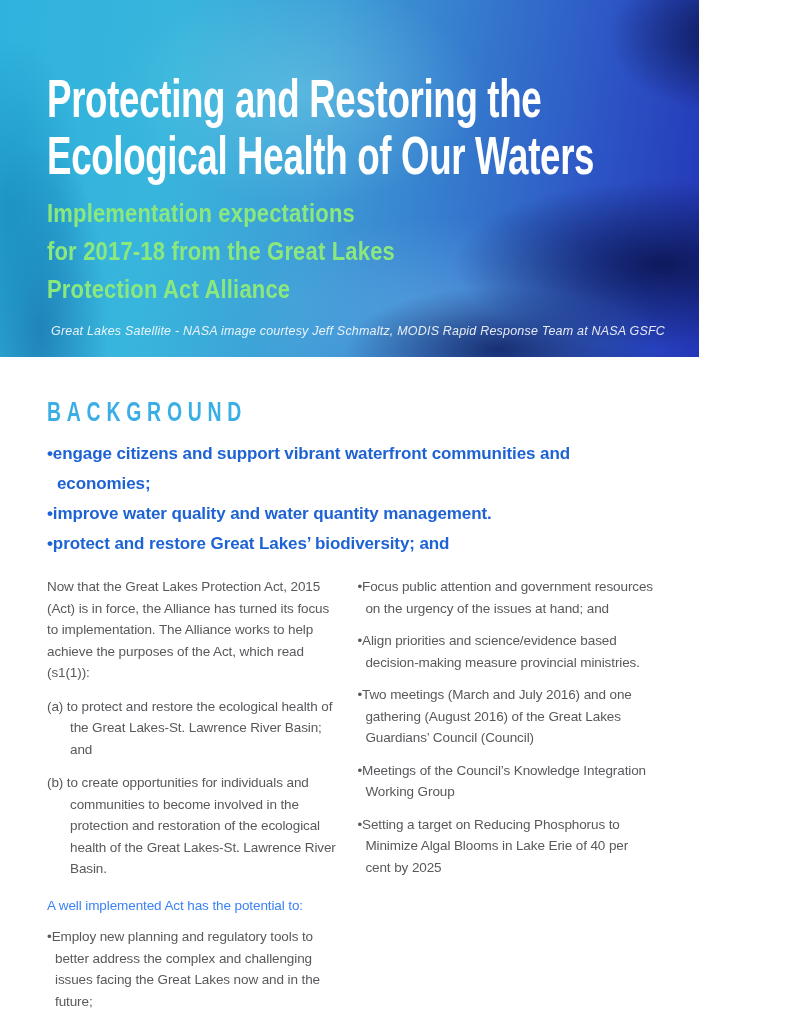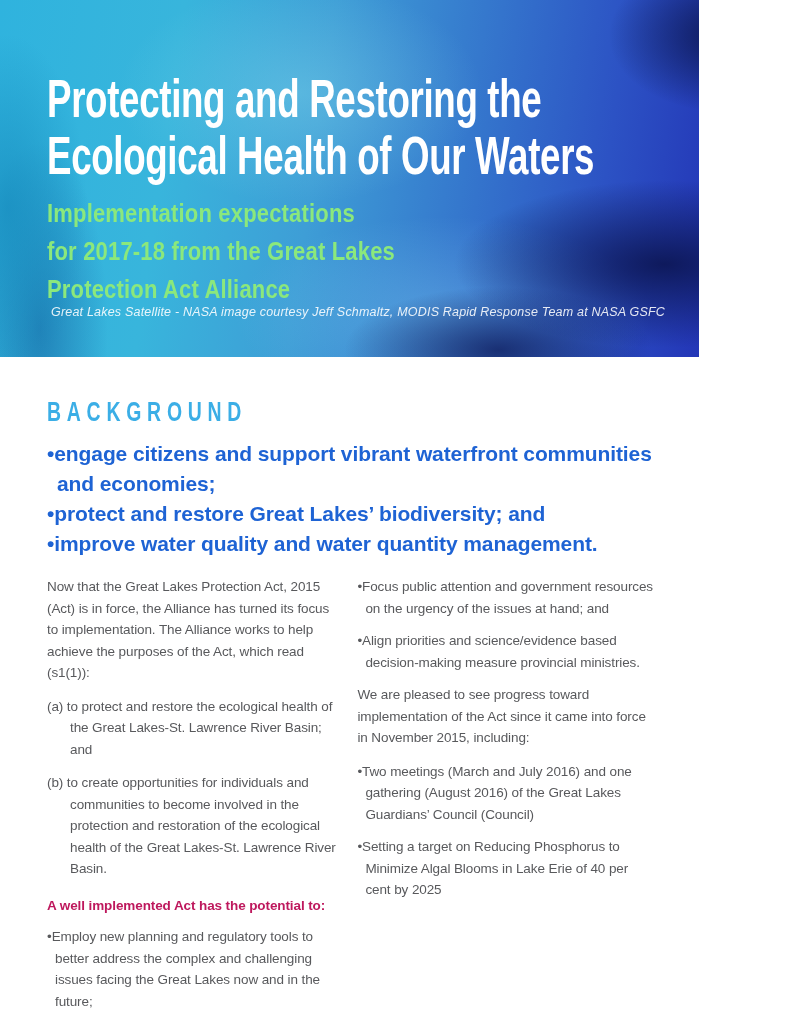--- a/index.html
+++ b/index.html
@@ -37,21 +37,21 @@
     white-space:nowrap;
   }
   .hero-subtitle {
     position:absolute; left:47px; top:194px;
     color:var(--subtitle-green,#8BE87C); font-weight:bold;
     font-size:25px; line-height:38px; letter-spacing:0.2px;
     transform:scaleX(0.88); transform-origin:left top;
     white-space:nowrap;
   }
   .hero-caption {
-    position:absolute; left:51px; top:305px;
+    position:absolute; left:51px; top:324px;
     color:rgba(255,255,255,0.88);
     font-style:italic; font-size:12.5px; letter-spacing:0.2px;
     white-space:nowrap;
   }
 
   
   .content { padding:42px 43px 0 47px; }
 
   .section-heading {
     color:var(--accent-heading,#3BAEE6);
@@ -64,38 +64,38 @@
   .intro {
     margin-top:21px; max-width:606px;
     color:var(--text-blue,#1E63D4);
     font-weight:bold; font-size:17px; line-height:30px;
     letter-spacing:-0.1px;
   }
 
   .objectives { margin-top:13px; }
   .objective {
     color:var(--text-blue,#1E63D4);
-    font-weight:bold; font-size:21px; line-height:30px;
+    font-weight:bold; font-size:17px; line-height:30px;
     letter-spacing:-0.1px;
     padding-left:10px; text-indent:-10px;
   }
   .objective::before { content:"\2022"; }
 
   
   .columns {
     display:flex; gap:17px; margin-top:17px;
     color:var(--body-gray,#58595C);
     font-size:13.5px; line-height:21.5px; letter-spacing:-0.1px;
   }
   .col-left  { width:339px; }
   .col-right { width:345px; }
 
   .para   { margin-bottom:12px; }
   .clause { margin-bottom:12px; padding-left:23px; text-indent:-23px; }
-  .col-subheading { font-weight:bold; margin:15px 0 10px 0; color:#be185d; }
+  .col-subheading { font-weight:normal; margin:15px 0 10px 0; color:#3b82f6; }
   .bullet { margin-bottom:11px; padding-left:8px; text-indent:-8px; }
   .bullet::before { content:"\2022"; }
 </style>
 </head>
 <body>
 
 <div class="page">
 
   <div class="hero">
     <div class="hero-title">
@@ -110,41 +110,41 @@
     <div class="hero-caption">Great Lakes Satellite - NASA image courtesy Jeff Schmaltz, MODIS Rapid Response Team at NASA GSFC</div>
   </div>
 
   <div class="content">
 
     <div class="section-heading">BACKGROUND</div>
 
 
     <div class="objectives">
       <div class="objective">engage citizens and support vibrant waterfront communities and economies;</div>
+      <div class="objective">improve water quality and water quantity management.</div>
       <div class="objective">protect and restore Great Lakes’ biodiversity; and</div>
-      <div class="objective">improve water quality and water quantity management.</div>
     </div>
 
     <div class="columns">
 
       <div class="col-left">
         <div class="para">Now that the Great Lakes Protection Act, 2015 (Act) is in force, the Alliance has turned its focus to implementation. The Alliance works to help achieve the purposes of the Act, which read (s1(1)):</div>
         <div class="clause">(a) to protect and restore the ecological health of the Great Lakes-St. Lawrence River Basin; and</div>
         <div class="clause">(b) to create opportunities for individuals and communities to become involved in the protection and restoration of the ecological health of the Great Lakes-St. Lawrence River Basin.</div>
         <div class="col-subheading">A well implemented Act has the potential to:</div>
         <div class="bullet">Employ new planning and regulatory tools to better address the complex and challenging issues facing the Great Lakes now and in the future;</div>
         <div class="bullet">Track and measure progress on improving Great Lakes health and holding responsible authorities accountable;</div>
 
       </div>
 
       <div class="col-right">
         <div class="bullet">Focus public attention and government resources on the urgency of the issues at hand; and</div>
         <div class="bullet">Align priorities and science/evidence based decision-making measure provincial ministries.</div>
-        <div class="para">We are pleased to see progress toward implementation of the Act since it came into force in November 2015, including:</div>
         <div class="bullet">Two meetings (March and July 2016) and one gathering (August 2016) of the Great Lakes Guardians’ Council (Council)</div>
+        <div class="bullet">Meetings of the Council’s Knowledge Integration Working Group</div>
         <div class="bullet">Setting a target on Reducing Phosphorus to Minimize Algal Blooms in Lake Erie of 40 per cent by 2025</div>
 
       </div>
 
     </div>
   </div>
 
 </div>
 
 </body></html>

